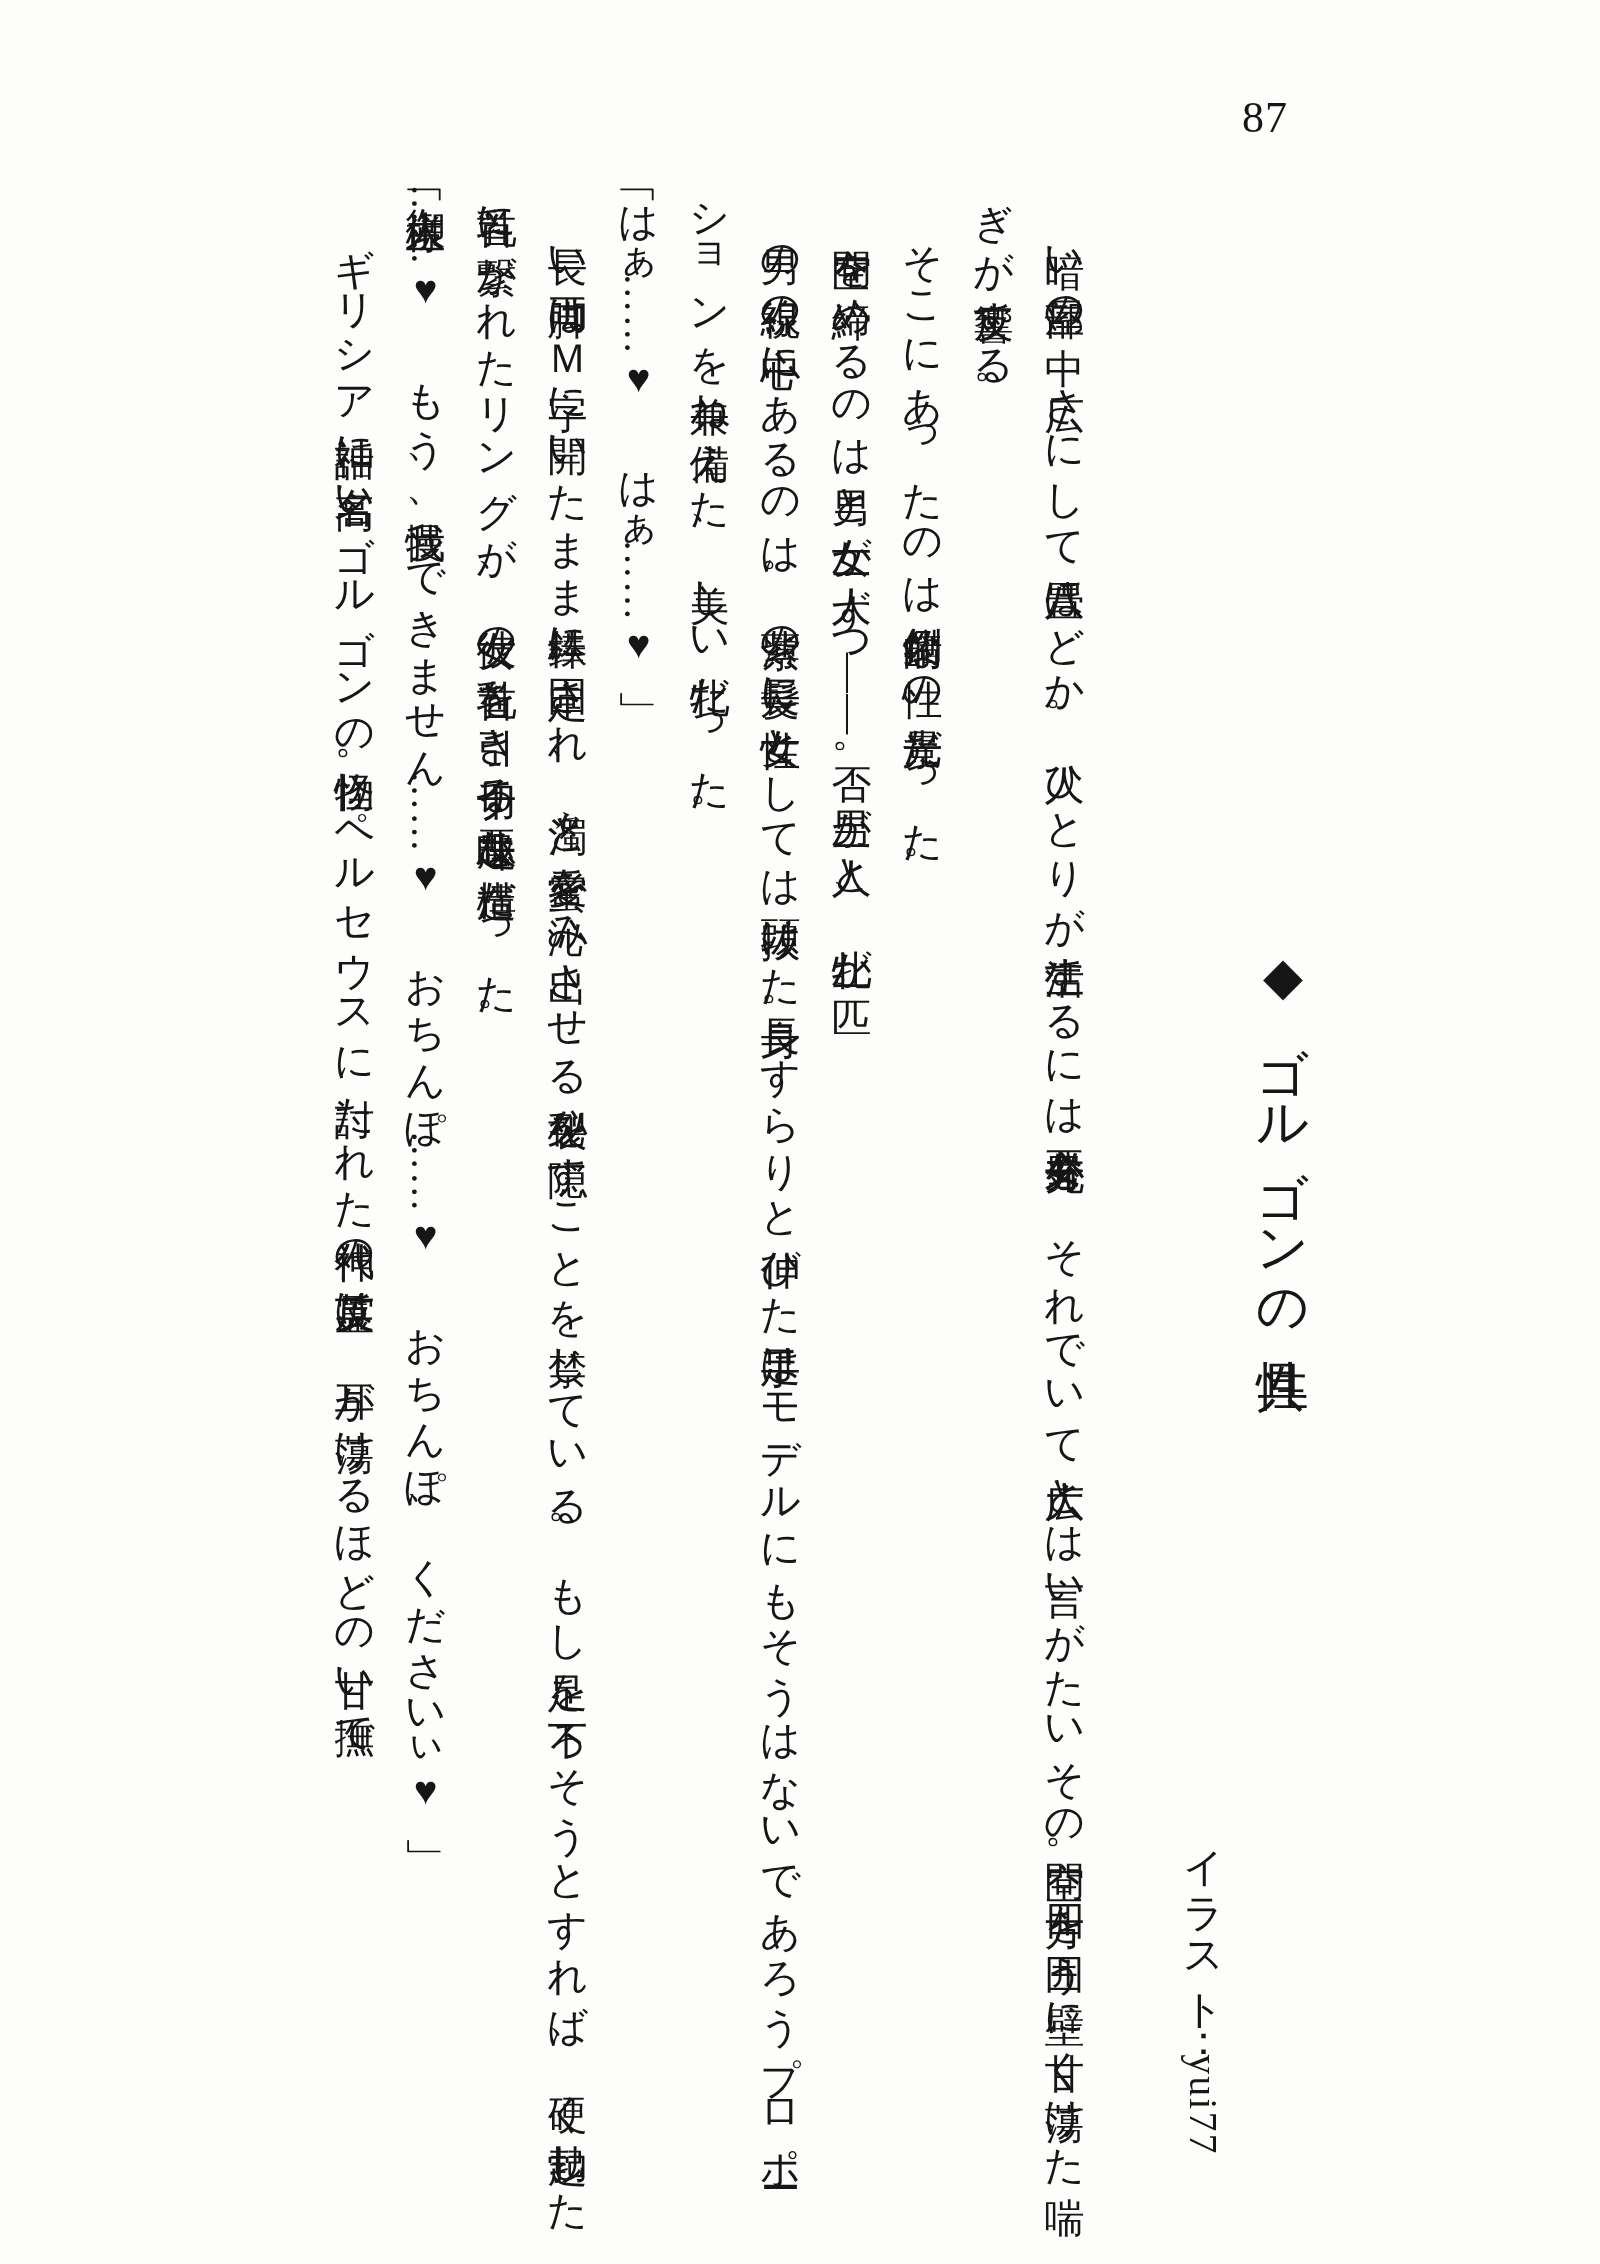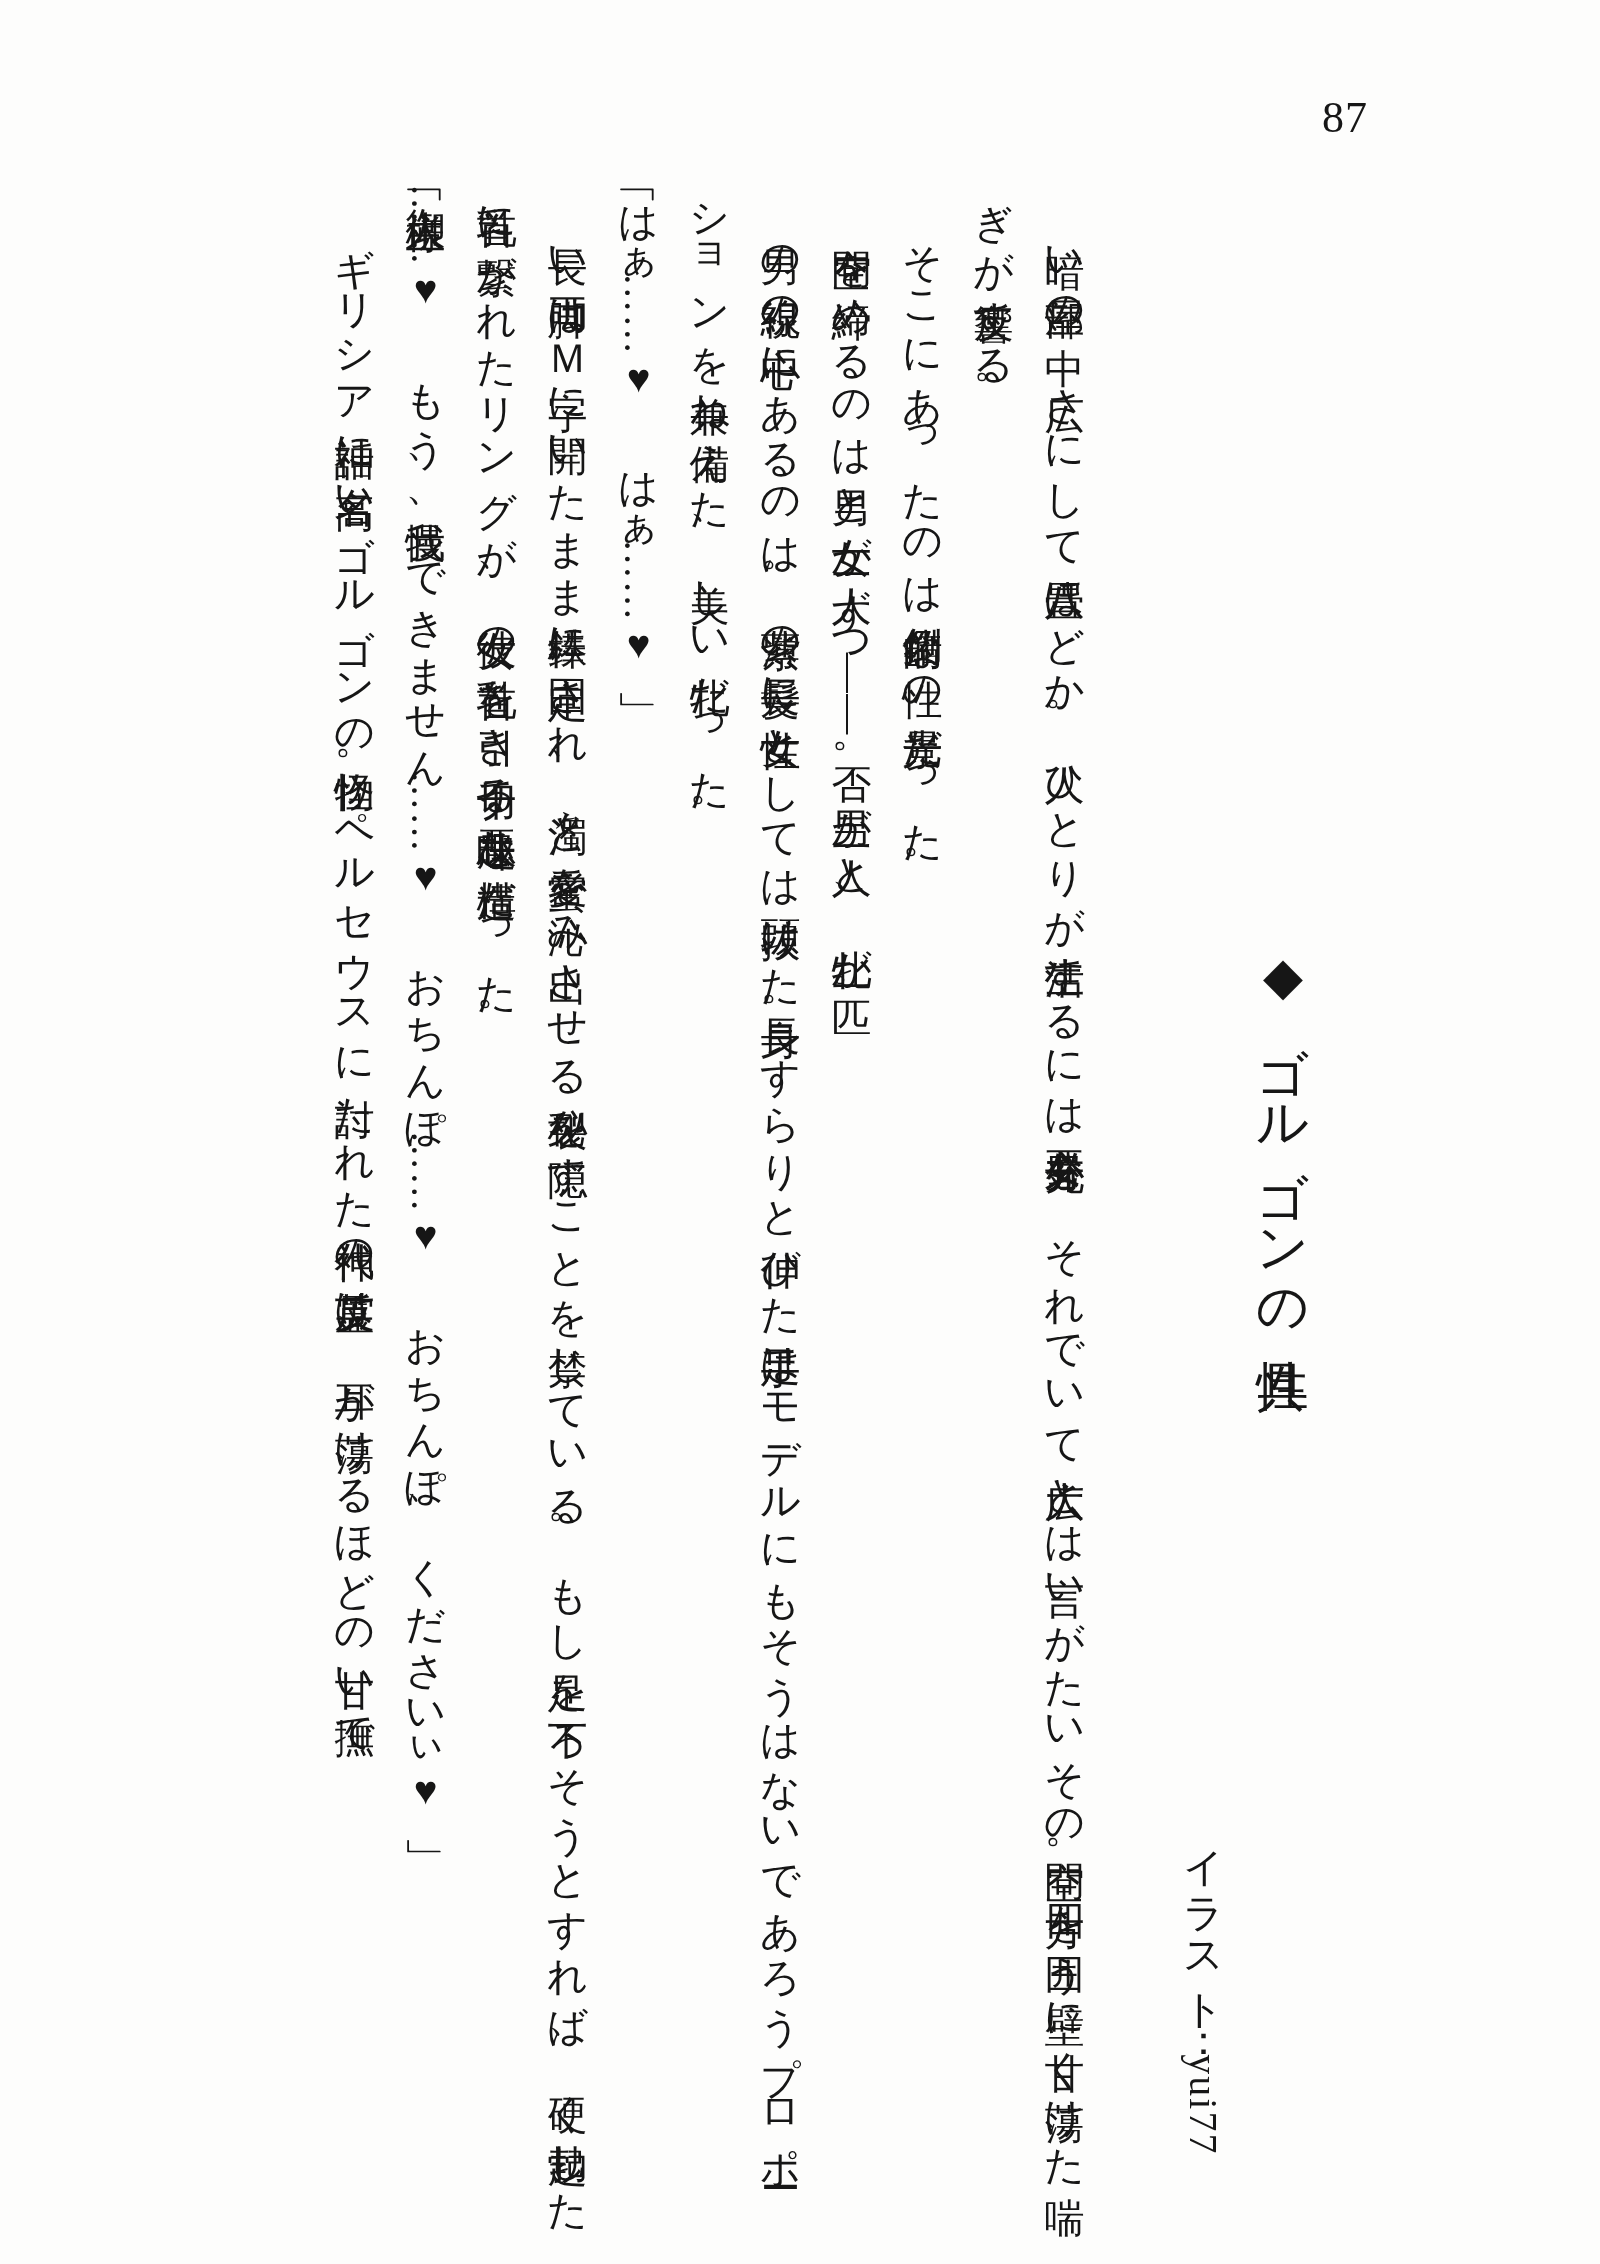--- a/index.html
+++ b/index.html
@@ -15,21 +15,21 @@
     color: #161616;
     font-family: "Liberation Serif", "DejaVu Serif", serif;
     overflow: hidden;
   }
   .vert {
     writing-mode: vertical-rl;
     text-orientation: mixed;
   }
   .page-number {
     position: absolute;
-    left: 1322px;
+    left: 1242px;
     top: 96px;
     font-size: 44px;
     line-height: 1;
     letter-spacing: 1px;
   }
   .chapter-title {
     position: absolute;
     top: 946px;
     right: 288px;
     font-size: 52px;

